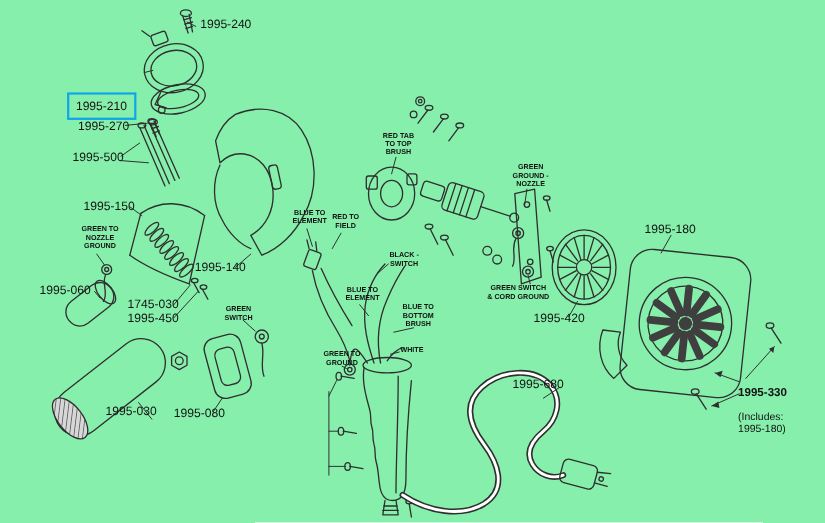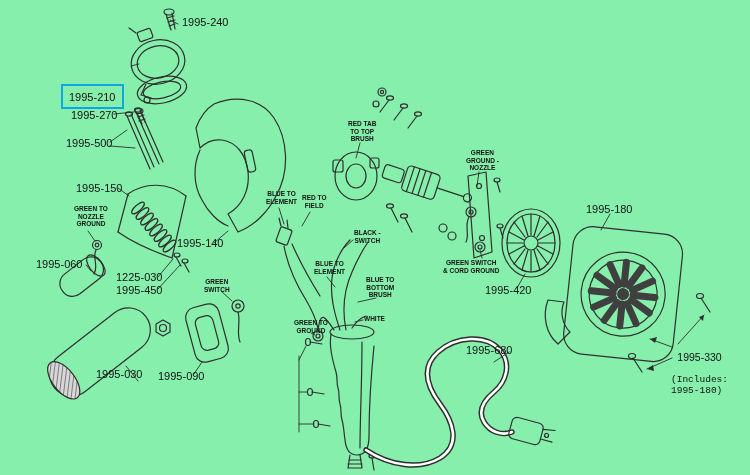--- a/index.html
+++ b/index.html
@@ -1,22 +1,22 @@
 <!DOCTYPE html>
 <html><head>
 <meta charset="utf-8">
 <style>
   html,body{margin:0;padding:0;background:#ffffff;}
   .stage{position:relative;width:750px;height:475px;background:#86efac;
          font-family:"Liberation Sans",sans-serif;overflow:hidden;}
   .stage svg{position:absolute;left:0;top:0;}
   .lbl{position:absolute;font-size:11px;line-height:12px;color:#111;white-space:pre-line;}
-  .bold{font-weight:400;text-align:center;}
+  .bold{font-weight:700;}
   .note{font-size:8px;line-height:9px;}
-  .note2{font-size:9.5px;line-height:10.5px;font-family:Liberation Mono, monospace;}
+  .note2{font-size:9.5px;line-height:10.5px;}
   .wlbl{position:absolute;font-size:6.5px;font-weight:700;line-height:7.5px;color:#111;
         white-space:pre-line;text-align:center;}
   .hibox{position:absolute;left:61px;top:54px;border:2px solid #0ea5e9;padding:1px 6px 2px;margin-top:30px;}
   .hibox .lbl-in{font-size:11px;color:#111;}
 </style>
 </head>
 <body>
 
 <div class="stage">
 
@@ -323,29 +323,29 @@
 
   <div class="lbl" style="left:71px;top:109px">1995-270</div>
   <div class="lbl" style="left:66px;top:137px">1995-500</div>
   <div class="lbl" style="left:76px;top:182px">1995-150</div>
 
   <div class="wlbl" style="left:74px;top:205px">GREEN TO
 NOZZLE
 GROUND</div>
 
   <div class="lbl" style="left:36px;top:258px">1995-060</div>
-  <div class="lbl" style="left:116px;top:271px">1225-030</div>
+  <div class="lbl" style="left:116px;top:271px">1745-030</div>
   <div class="lbl" style="left:116px;top:284px">1995-450</div>
   <div class="lbl" style="left:177px;top:237px">1995-140</div>
 
   <div class="wlbl" style="left:204px;top:278px">GREEN
 SWITCH</div>
 
   <div class="lbl" style="left:96px;top:368px">1995-030</div>
-  <div class="lbl" style="left:158px;top:370px">1995-090</div>
+  <div class="lbl" style="left:158px;top:370px">1995-080</div>
 
 
   <div class="wlbl" style="left:266px;top:190px">BLUE TO
 ELEMENT</div>
   <div class="wlbl" style="left:302px;top:194px">RED TO
 FIELD</div>
   <div class="wlbl" style="left:348px;top:120px">RED TAB
 TO TOP
 BRUSH</div>
   <div class="wlbl" style="left:354px;top:229px">BLACK -

